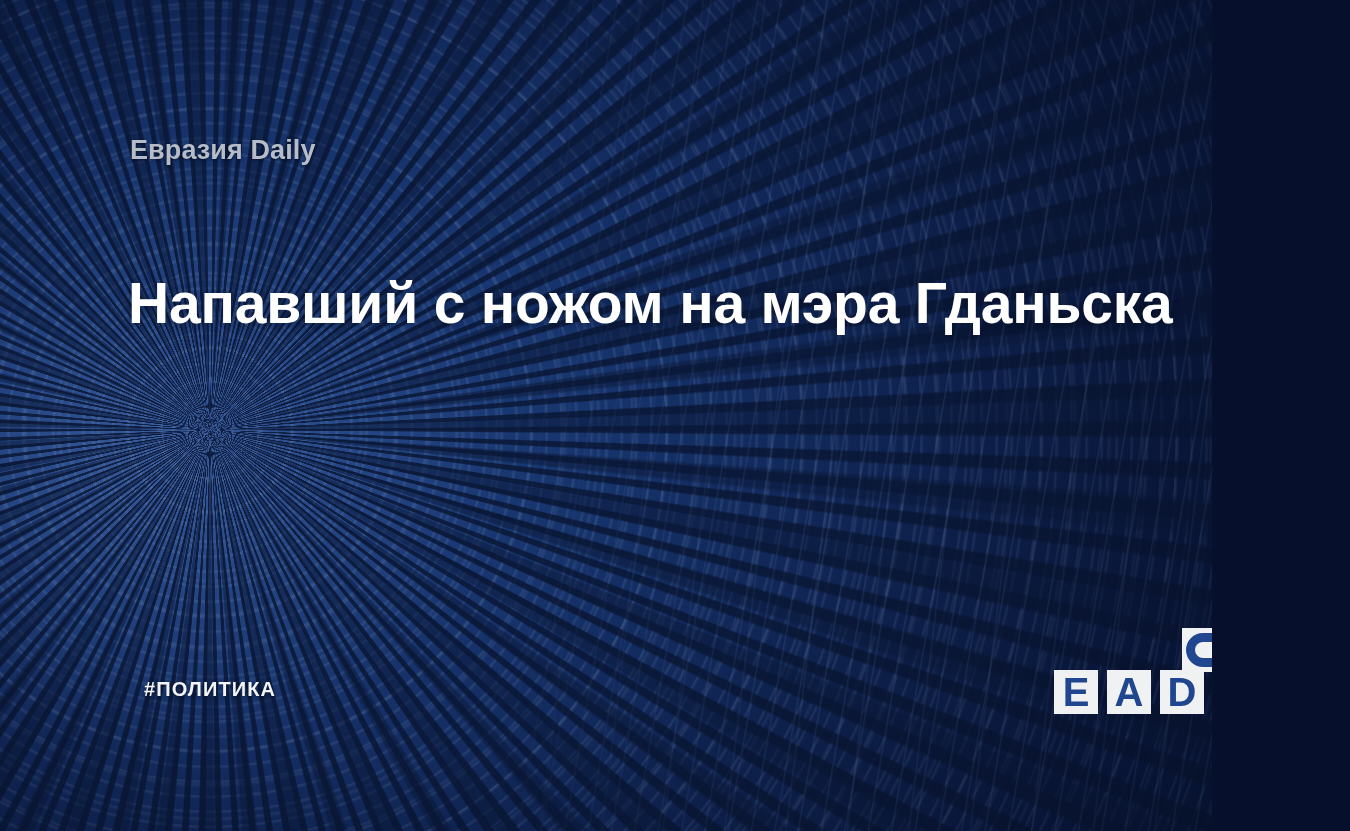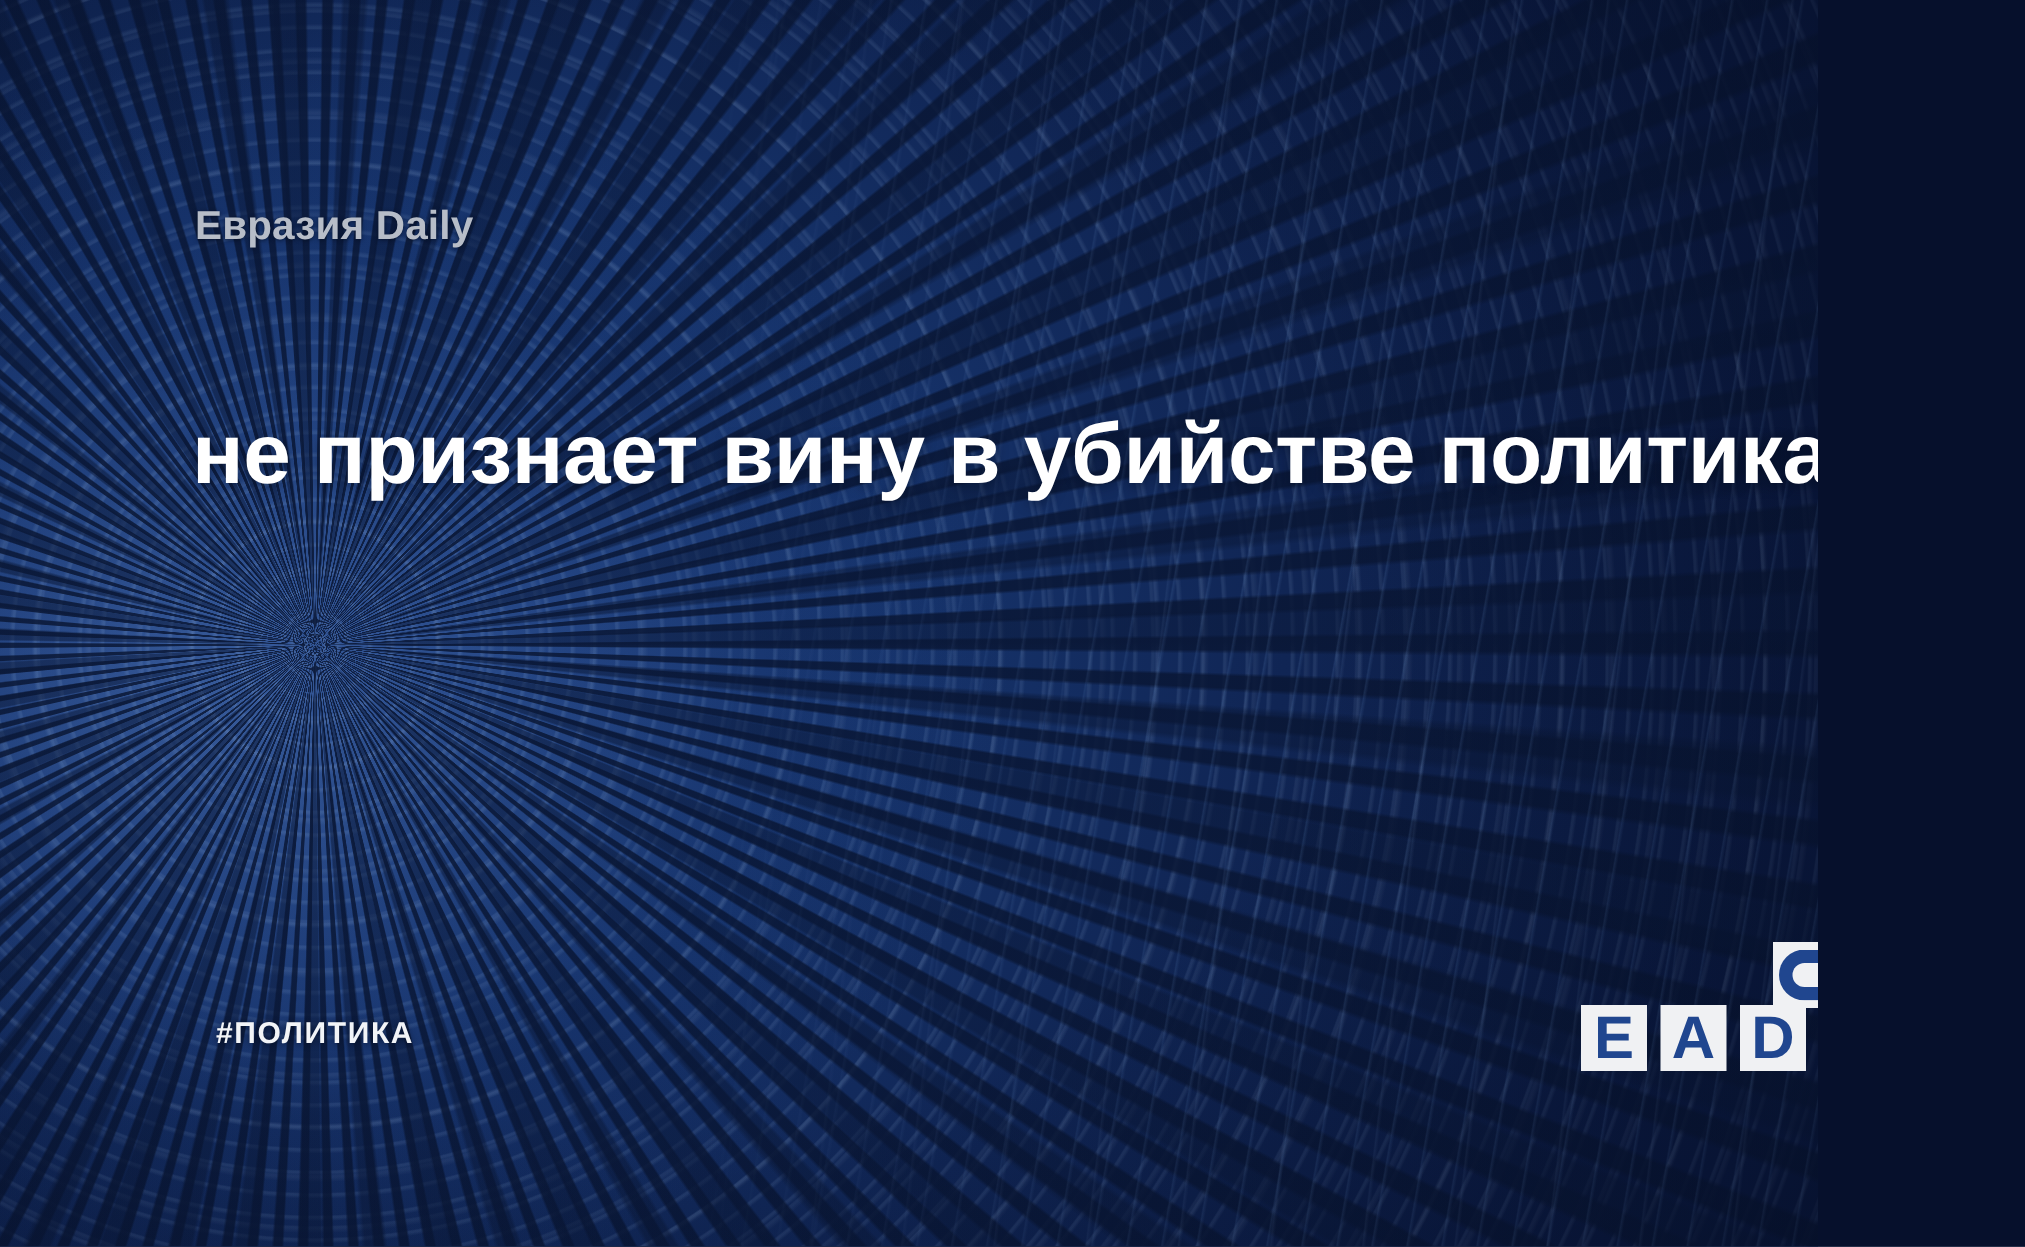--- a/index.html
+++ b/index.html
@@ -220,21 +220,21 @@
   <div class="bg-layer bg-base"></div>
   <div class="bg-layer bg-trails"></div>
   <div class="bg-layer bg-dash"></div>
   <div class="bg-layer bg-dash2"></div>
   <div class="bg-layer bg-streaks"></div>
   <div class="bg-layer bg-vignette"></div>
 
   <div class="brand">Евразия Daily</div>
 
   <div class="headline">
-    <span class="hl-line">не признает вину в убийстве политика</span>
+    <span class="hl-line">Напавший с ножом на мэра Гданьска</span>
   </div>
 
   <div class="hashtag">#ПОЛИТИКА</div>
 
   <div class="logo">
     <div class="logo-tile logo-tile-e">
       <span class="logo-letter">E</span>
     </div>
     <div class="logo-tile logo-tile-a">
       <span class="logo-letter">A</span>

